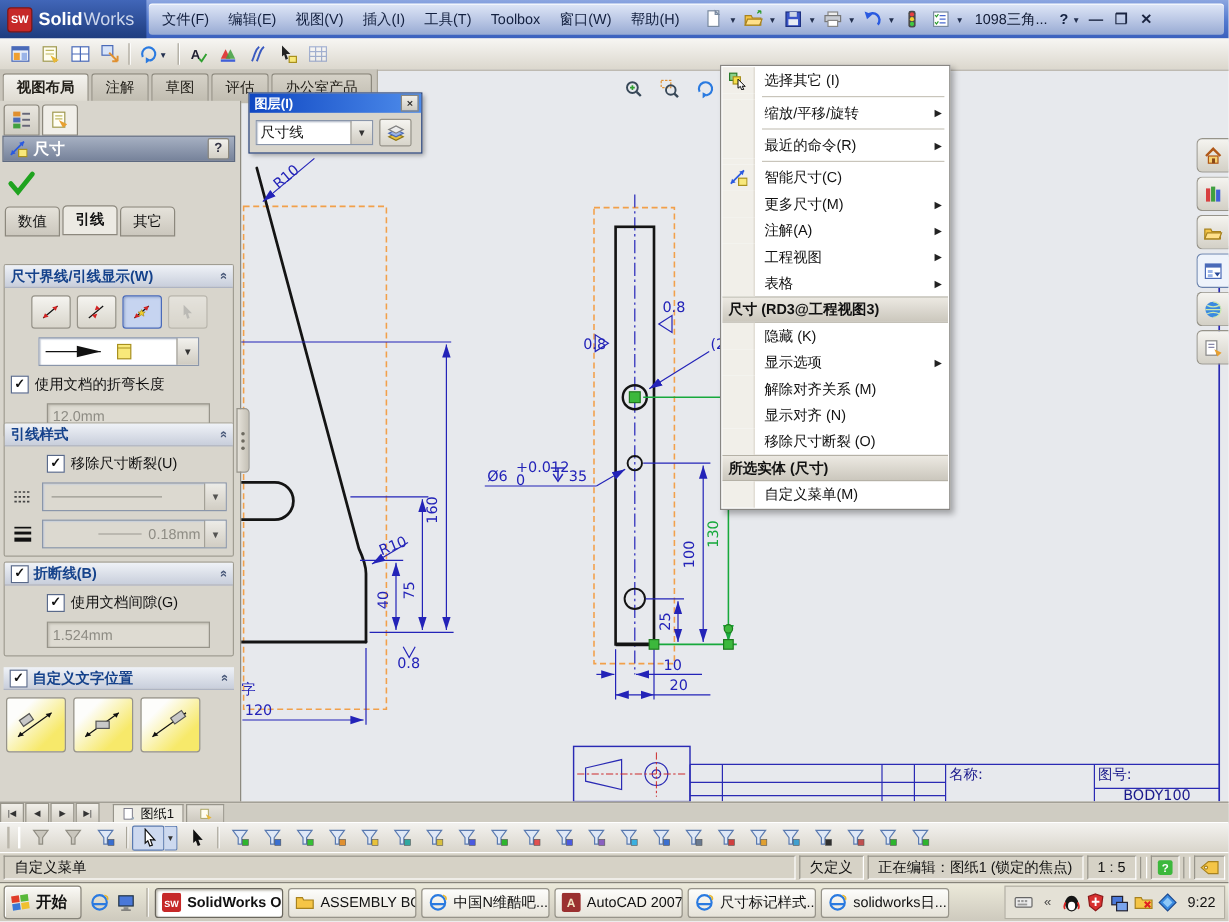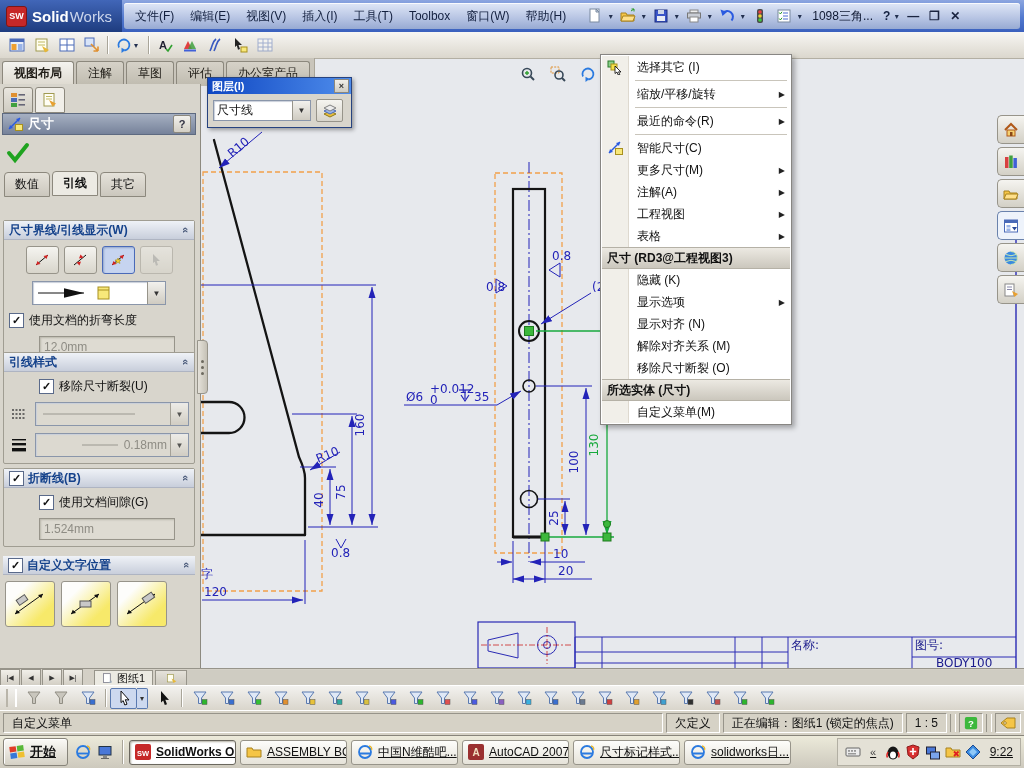--- a/index.html
+++ b/index.html
@@ -118,21 +118,21 @@
   .fdd{width:11px;height:21px;display:flex;align-items:center;justify-content:center;font-size:8px;color:#333;border:1px solid #5a7ab0;border-left:none;background:#cdd9ef;box-sizing:border-box;border-radius:0 2px 2px 0;margin-right:2px;}
   .fsep{width:1px;height:18px;background:#a9a599;margin:0 4px;box-shadow:1px 0 0 #fff;}
 
   
   .statusbar{position:absolute;left:0;top:710px;width:1024px;height:25px;background:#d6d2c6;border-top:1px solid #fff;display:flex;align-items:center;font-size:12px;padding:0 3px;box-sizing:border-box;gap:3px;}
   .scell{border:1px solid;border-color:#97948a #fff #fff #97948a;height:18px;display:flex;align-items:center;padding:0 8px;white-space:nowrap;background:#d6d2c6;}
   .scell.grow{flex:1;}
   .sridge{width:4px;height:18px;border-left:1px solid #97948a;border-right:1px solid #fff;}
 
   
-  .taskbar{position:absolute;left:0;top:735px;width:1024px;height:33px;background:linear-gradient(#eceada,#cdc9bd);border-top:1px solid #87847a;display:flex;align-items:center;gap:4px;padding:0 3px;box-sizing:border-box;text-decoration:underline;}
+  .taskbar{position:absolute;left:0;top:735px;width:1024px;height:33px;background:linear-gradient(#eceada,#cdc9bd);border-top:1px solid #87847a;display:flex;align-items:center;gap:4px;padding:0 3px;box-sizing:border-box;}
   .startbtn{height:26px;padding:0 11px 0 5px;background:linear-gradient(#fbfaf6,#d5d1c5);border:1px solid #87847a;border-radius:3px;display:flex;align-items:center;gap:5px;font-weight:bold;font-size:13px;box-shadow:1px 1px 0 #fff inset;}
   .qlbtn{width:22px;height:24px;display:flex;align-items:center;justify-content:center;}
   .tsep{width:1px;height:24px;background:#a9a599;box-shadow:1px 0 0 #fff;margin:0 2px;}
   .taskbtn{width:107px;height:25px;background:linear-gradient(#fdfdfb,#e6e3d9);border:1px solid #97948a;border-radius:3px;display:flex;align-items:center;gap:5px;padding:0 5px;font-size:12px;white-space:nowrap;overflow:hidden;box-sizing:border-box;flex:none;}
   .taskbtn.active{background:#fff;border-color:#6a675e;box-shadow:inset 1px 1px 2px #b5b2a6;font-weight:bold;}
   .tray{margin-left:auto;height:26px;background:#e4e1d6;border:1px solid #b2afa3;display:flex;align-items:center;gap:4px;padding:0 7px;}
   .tray .time{font-size:12px;padding-left:4px;}
   .trayicon{width:17px;height:17px;display:flex;align-items:center;justify-content:center;font-size:11px;}
 </style>
 </head>
@@ -894,25 +894,25 @@
         <span class="gut"></span>
         <span class="lbl">隐藏 (K)</span>
       </div>
       <div class="mi">
         <span class="gut"></span>
         <span class="lbl">显示选项</span>
         <span class="sub">▶</span>
       </div>
       <div class="mi">
         <span class="gut"></span>
+        <span class="lbl">解除对齐关系 (M)</span>
+      </div>
+      <div class="mi">
+        <span class="gut"></span>
         <span class="lbl">显示对齐 (N)</span>
-      </div>
-      <div class="mi">
-        <span class="gut"></span>
-        <span class="lbl">解除对齐关系 (M)</span>
       </div>
       <div class="mi">
         <span class="gut"></span>
         <span class="lbl">移除尺寸断裂 (O)</span>
       </div>
       <div class="mhead">所选实体 (尺寸)</div>
       <div class="mi">
         <span class="gut"></span>
         <span class="lbl">自定义菜单(M)</span>
       </div>

